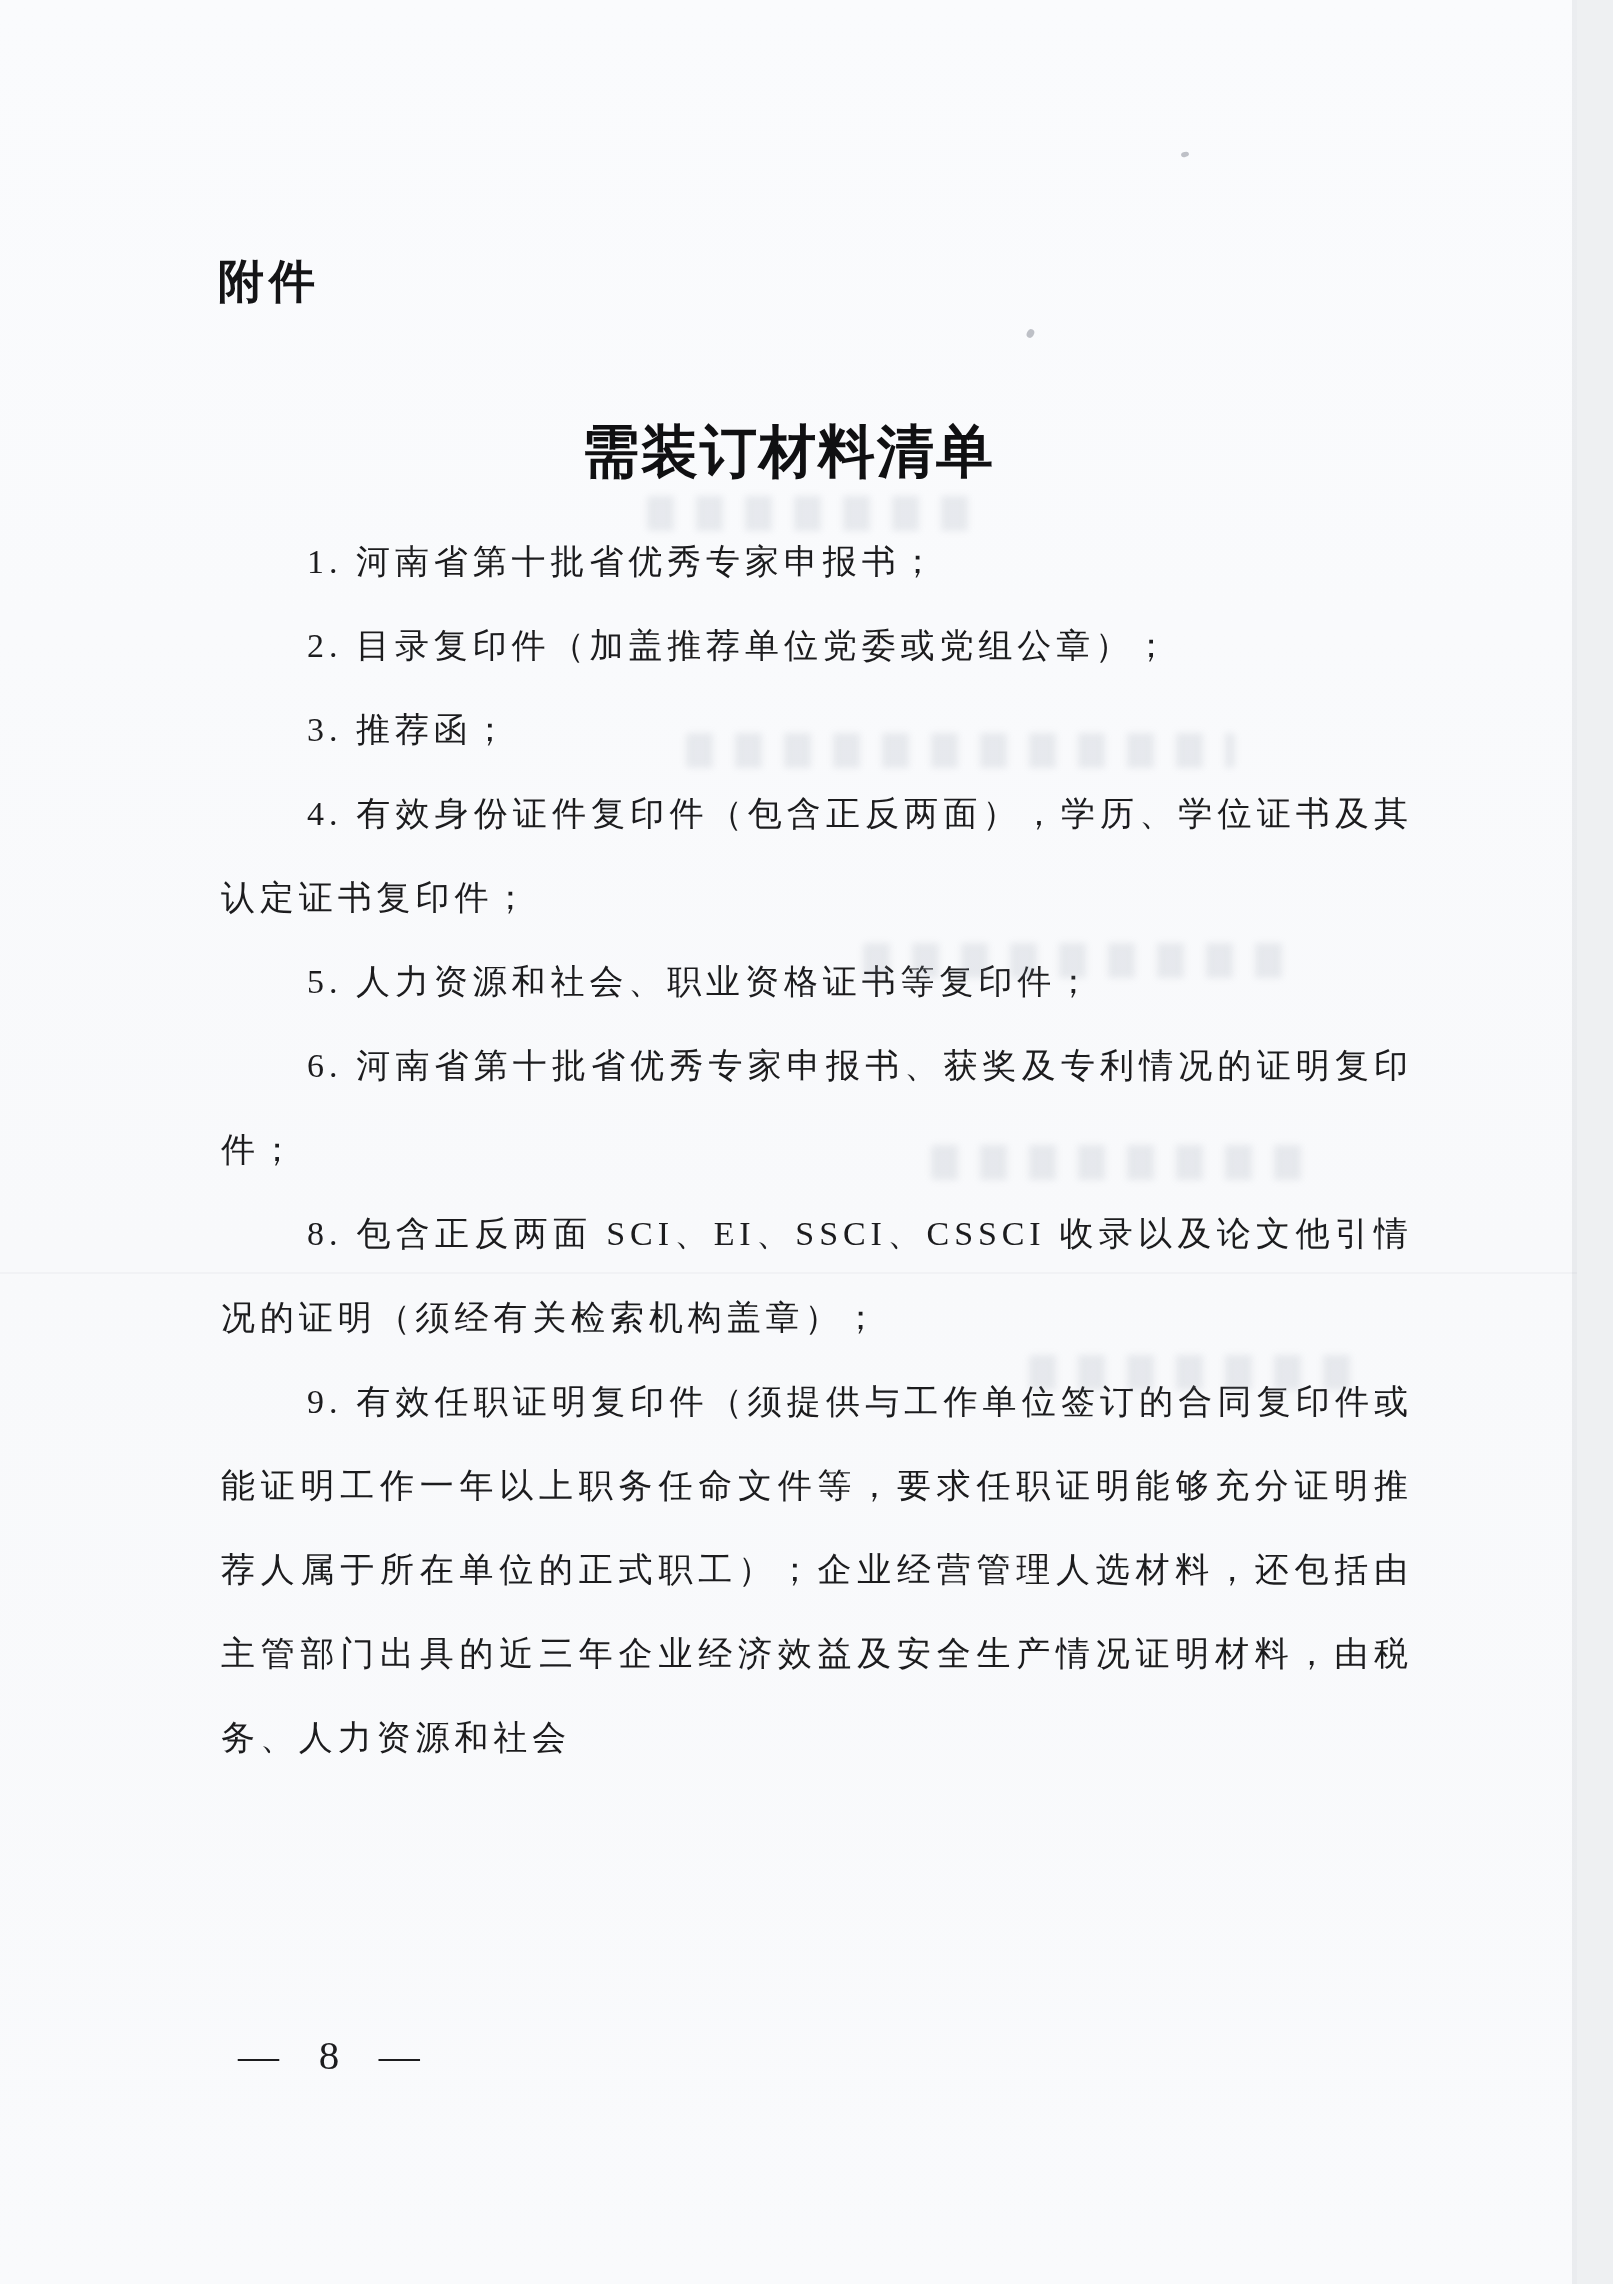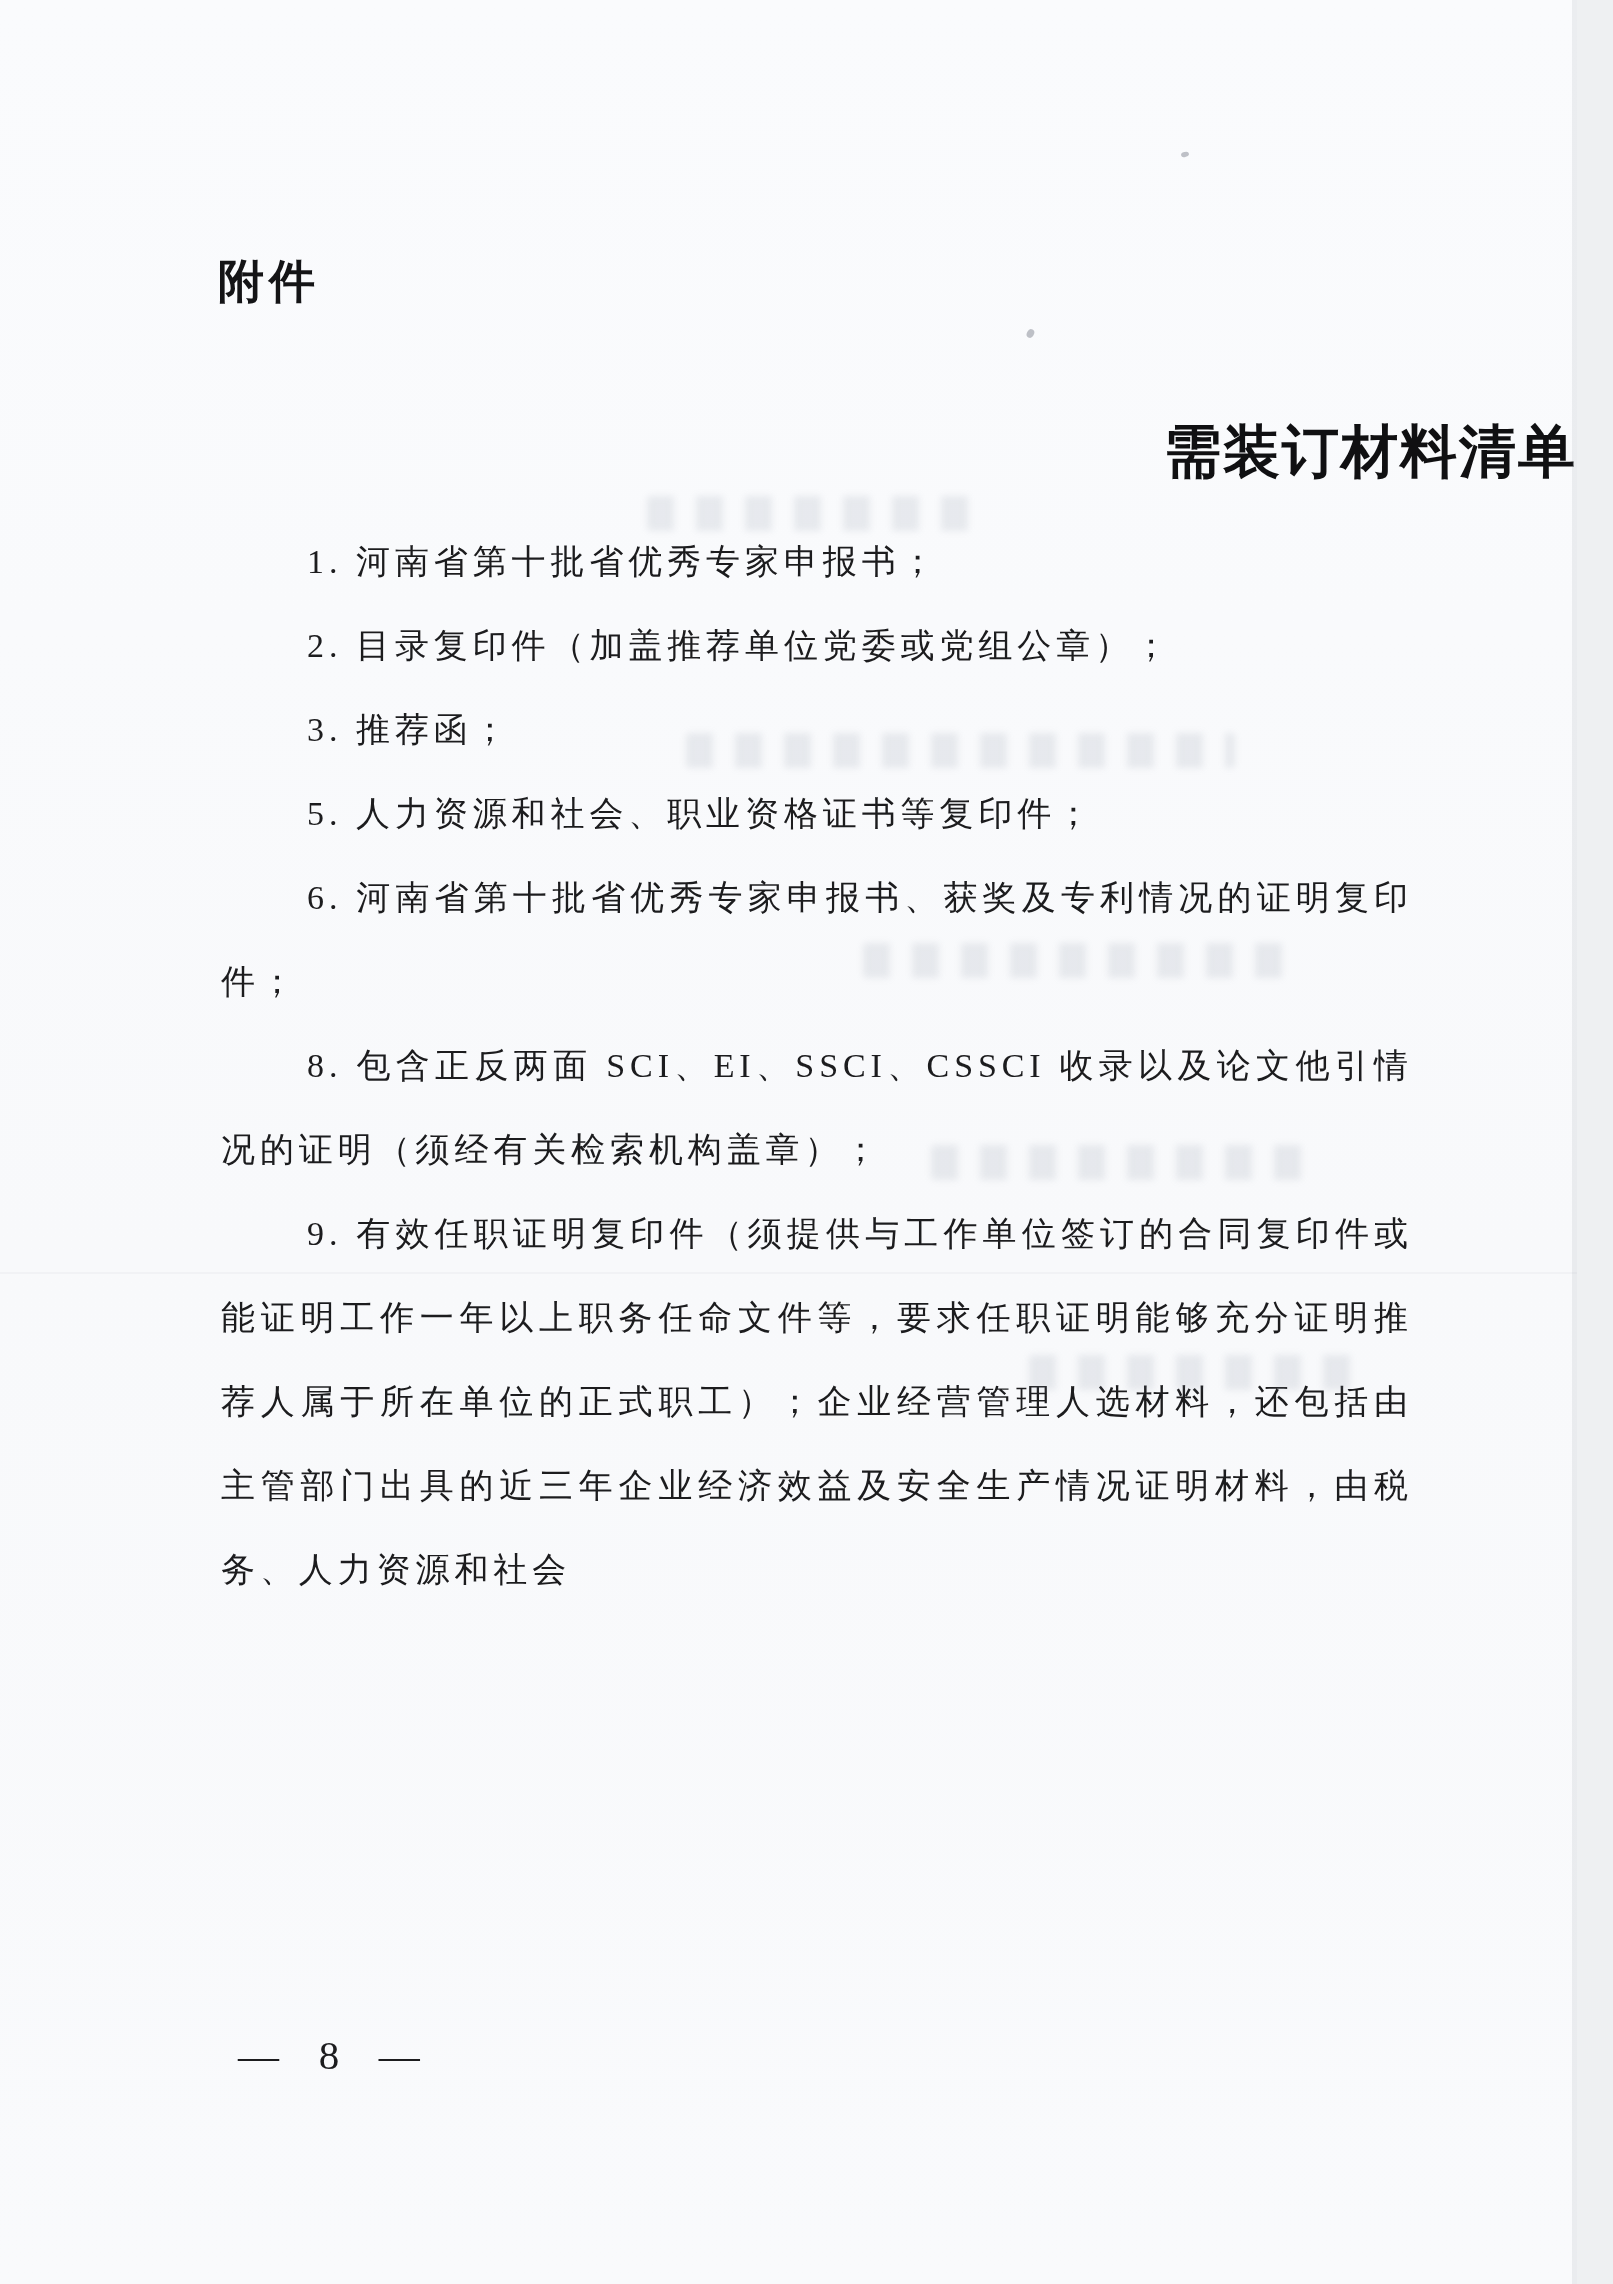--- a/index.html
+++ b/index.html
@@ -33,21 +33,21 @@
     font-family: "Liberation Sans", "DejaVu Sans", sans-serif;
     font-weight: 700;
     font-size: 46px;
     letter-spacing: 4.9px;
     color: #141416;
   }
   .doc-title {
     position: absolute;
     left: 0; top: 414px; width: 100%;
     margin: 0;
-    text-align: right;
+    text-align: center;
     font-size: 57px;
     font-weight: 700;
     letter-spacing: 2px;
     color: #101012;
   }
   .doc-body {
     position: absolute;
     left: 221px; top: 520px;
     width: 1192px;
     font-size: 34px;
@@ -109,20 +109,23 @@
     <p>
       <span class="item-number">1.</span><span>河南省第十批省优秀专家申报书；</span>
     </p>
     <p>
       <span class="item-number">2.</span><span>目录复印件（加盖推荐单位党委或党组公章）；</span>
     </p>
     <p>
       <span class="item-number">3.</span><span>推荐函；</span>
     </p>
     <p>
+      <span class="item-number">4.</span><span>有效身份证件复印件（包含正反两面），学历、学位证书及其认定证书复印件；</span>
+    </p>
+    <p>
       <span class="item-number">5.</span><span>人力资源和社会、职业资格证书等复印件；</span>
     </p>
     <p>
       <span class="item-number">6.</span><span>河南省第十批省优秀专家申报书、获奖及专利情况的证明复印件；</span>
     </p>
     <p>
       <span class="item-number">8.</span><span>包含正反两面 SCI、EI、SSCI、CSSCI 收录以及论文他引情况的证明（须经有关检索机构盖章）；</span>
     </p>
     <p>
       <span class="item-number">9.</span><span>有效任职证明复印件（须提供与工作单位签订的合同复印件或能证明工作一年以上职务任命文件等，要求任职证明能够充分证明推荐人属于所在单位的正式职工）；企业经营管理人选材料，还包括由主管部门出具的近三年企业经济效益及安全生产情况证明材料，由税务、人力资源和社会</span>

